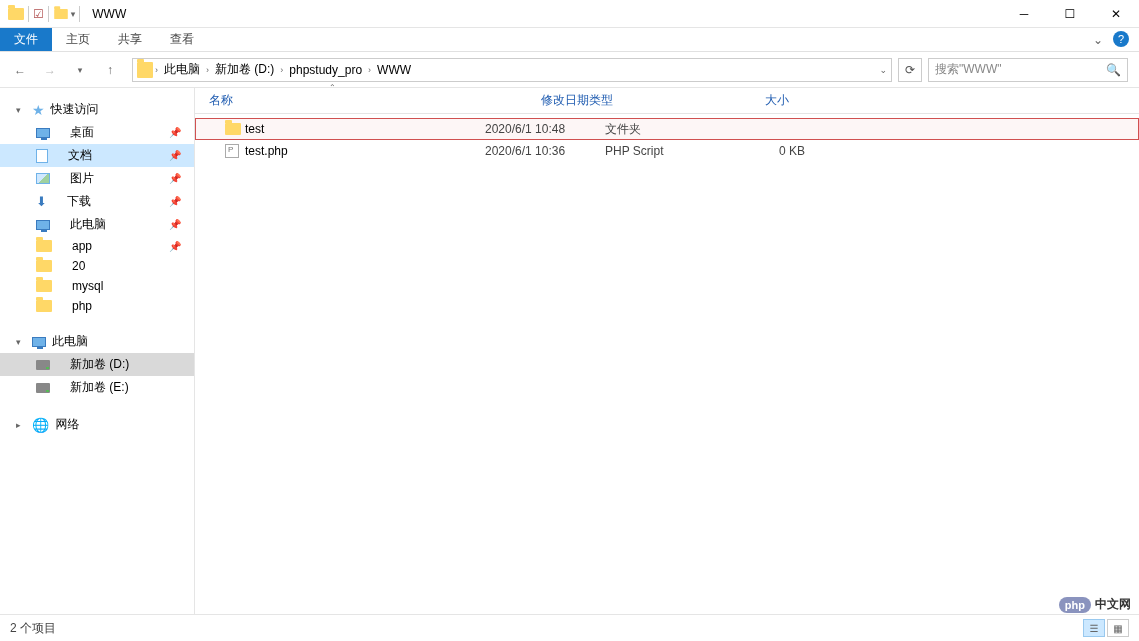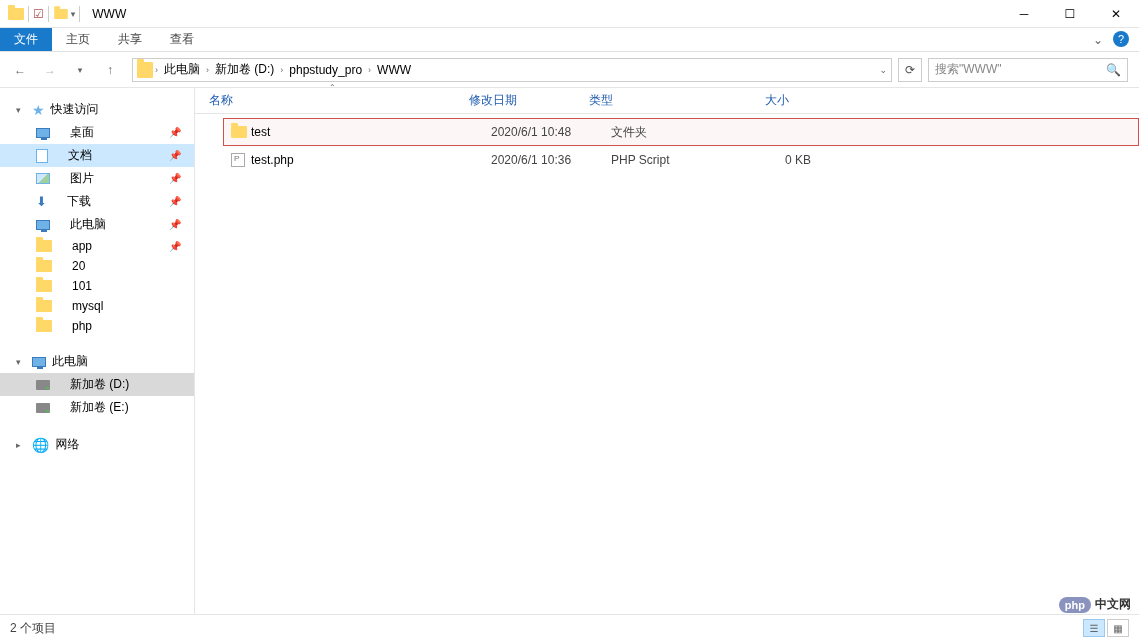--- a/index.html
+++ b/index.html
@@ -36,27 +36,27 @@
 .side-item { display: flex; align-items: center; padding: 3px 4px 3px 36px; gap: 20px; position: relative; }
 .side-item.selected { background: #cce8ff; }
 .side-item.active { background: #d9d9d9; }
 .side-item .pin { position: absolute; right: 12px; color: #888; font-size: 10px; }
 .side-spacer { height: 14px; }
 
 .content { flex: 1; display: flex; flex-direction: column; }
 .col-headers { height: 26px; border-bottom: 1px solid #e5e5e5; display: flex; align-items: center; padding-left: 14px; color: #1e5bb0; }
 .col-headers .col { position: relative; }
 .col-name { width: 260px; }
-.col-date { width: 120px; }
+.col-date { width: 120px; text-align: right; }
 .col-type { width: 120px; }
 .col-size { width: 80px; text-align: right; }
 .col-headers .sort-ind { position: absolute; top: -9px; left: 120px; font-size: 8px; color: #666; }
 
 .file-rows { padding-top: 4px; }
-.file-row { height: 28px; display: flex; align-items: center; padding-left: 8px; color: #444; position: relative; margin-left: 28px; }
+.file-row { height: 22px; display: flex; align-items: center; padding-left: 30px; color: #444; position: relative; }
 .file-row.highlighted { outline: 1px solid #d05050; outline-offset: -1px; background: #fdf6f6; }
 .file-row .icon-cell { width: 20px; display: flex; align-items: center; }
 .file-row .name-cell { width: 240px; color: #000; }
 .file-row .date-cell { width: 120px; }
 .file-row .type-cell { width: 120px; }
 .file-row .size-cell { width: 80px; text-align: right; }
 
 .status-bar { position: absolute; bottom: 0; left: 0; right: 0; height: 27px; border-top: 1px solid #e5e5e5; display: flex; align-items: center; padding: 0 10px; color: #444; background: #fff; }
 .status-bar .view-btns { margin-left: auto; display: flex; gap: 2px; }
 .status-bar .vb { width: 22px; height: 18px; border: 1px solid #ccc; display: flex; align-items: center; justify-content: center; font-size: 10px; color: #666; }
@@ -174,24 +174,20 @@
           <span class="ic-folder"></span>
           <span>app</span>
           <span class="pin">📌</span>
         </div>
         <div class="side-item">
           <span class="ic-folder"></span>
           <span>20</span>
         </div>
         <div class="side-item">
           <span class="ic-folder"></span>
-          <span>101</span>
-        </div>
-        <div class="side-item">
-          <span class="ic-folder"></span>
           <span>mysql</span>
         </div>
         <div class="side-item">
           <span class="ic-folder"></span>
           <span>php</span>
         </div>
       </div>
 
     <div class="side-spacer"></div>
 

